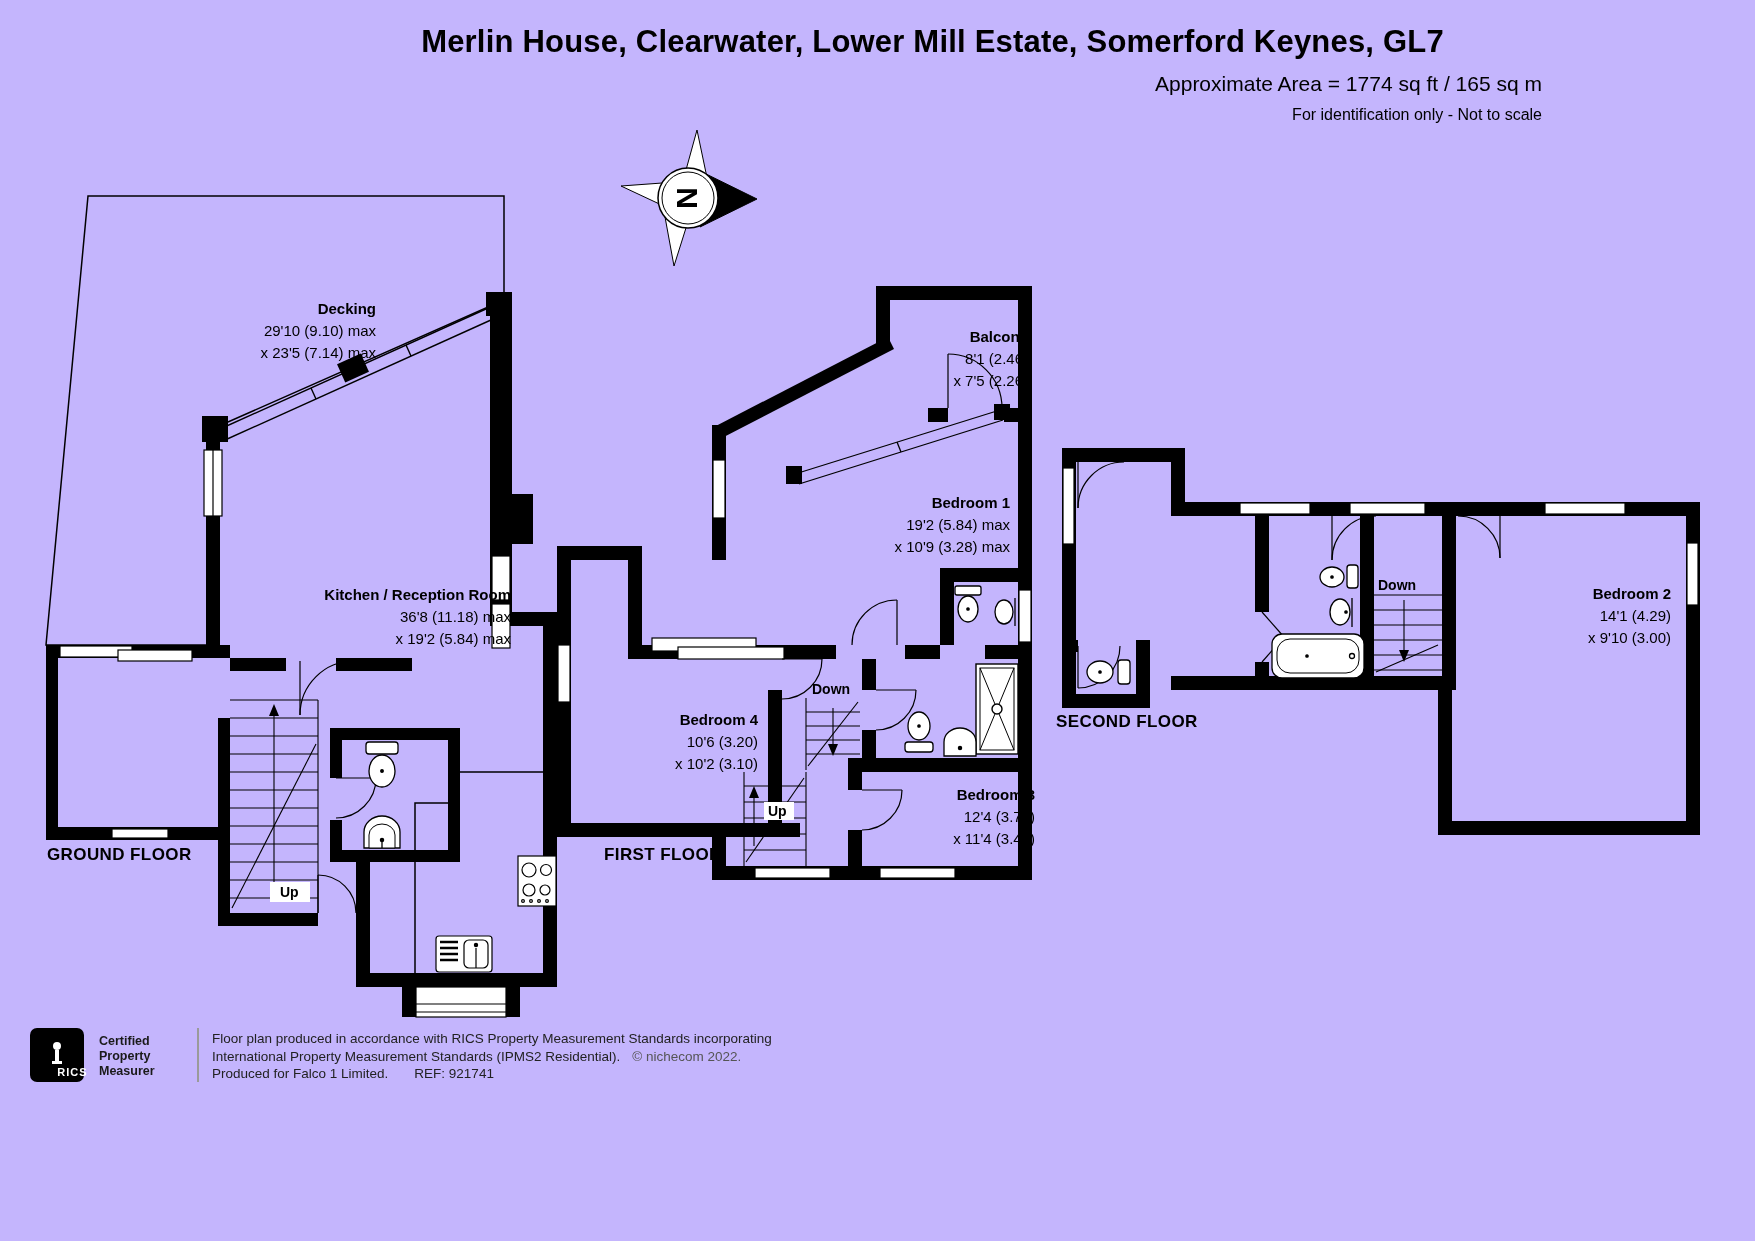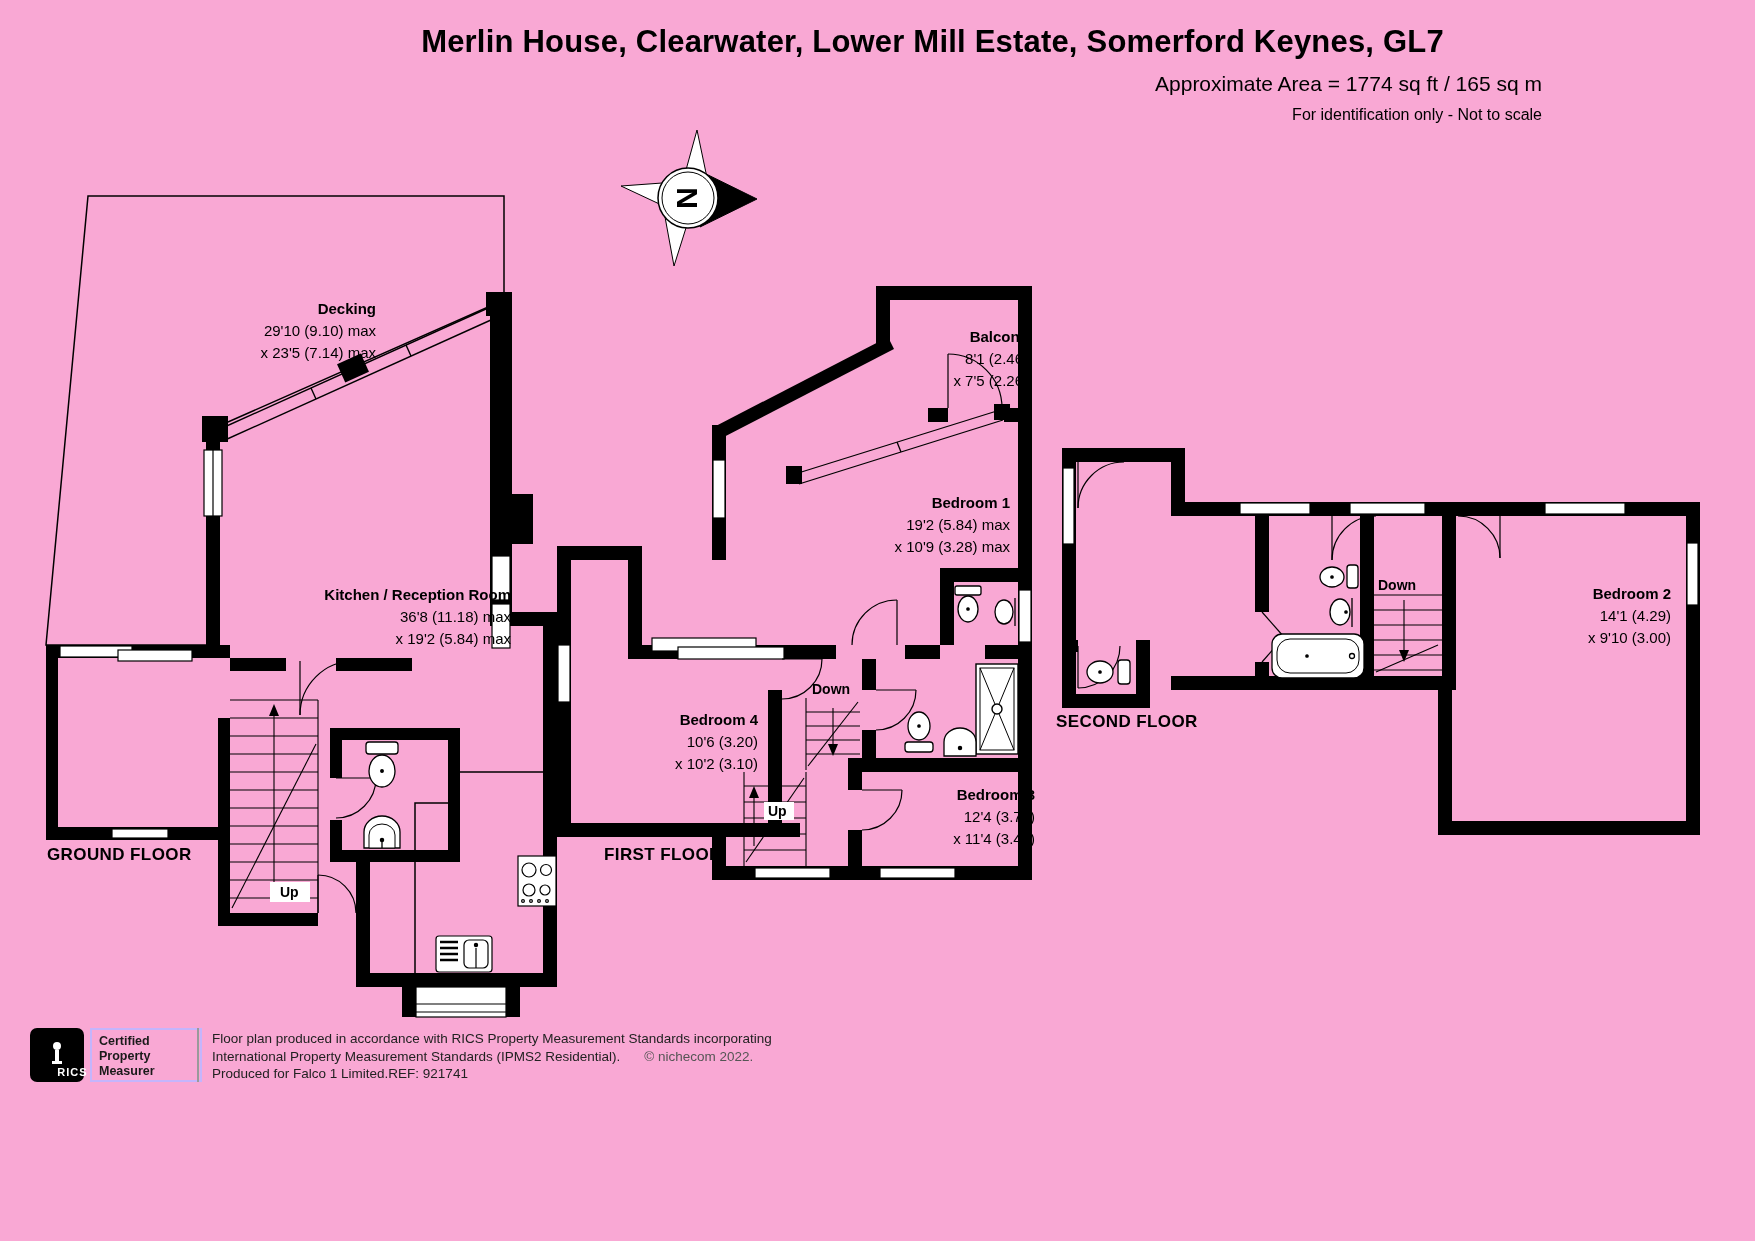--- a/index.html
+++ b/index.html
@@ -1,37 +1,37 @@
 <!DOCTYPE html>
 <html><head>
 <meta charset="utf-8">
 <style>
   html,body{margin:0;padding:0;background:#fff;}
-  #page{position:relative;width:1755px;height:1241px;background:#f9a8d4;overflow:hidden;
+  #page{position:relative;width:1755px;height:1241px;background:#c4b5fd;overflow:hidden;
         font-family:"Liberation Sans",sans-serif;color:#000;}
   #plan-svg{position:absolute;left:0;top:0;}
   .title{position:absolute;left:110px;top:24px;width:1645px;text-align:center;
          font-size:31px;font-weight:bold;letter-spacing:.2px;}
   .area-line{position:absolute;right:213px;top:72px;font-size:21px;}
   .note-line{position:absolute;right:213px;top:106px;font-size:16px;padding-left:44px;}
   .rlabel{position:absolute;text-align:right;font-size:15px;line-height:22px;}
   .rlabel .rn{display:block;font-weight:bold;}
   .rlabel .rd{display:block;}
   .floor-label{position:absolute;font-size:17px;font-weight:bold;letter-spacing:.4px;}
   svg text{font-family:"Liberation Sans",sans-serif;}
   
   .rics-box{position:absolute;left:30px;top:1028px;width:54px;height:54px;background:#000;
             border-radius:7px;display:flex;flex-direction:column;align-items:center;justify-content:flex-end;}
   .rics-box .rics-word{color:#fff;font-size:11px;font-weight:bold;letter-spacing:1px;margin-bottom:4px;padding-left:31px;}
   .cert-box{position:absolute;left:90px;top:1028px;width:94px;height:42px;border:2px solid #c4b5fd;
             padding:4px 7px;font-size:12.5px;font-weight:bold;line-height:15px;color:#1a1a1a;}
   .foot-divider{position:absolute;left:197px;top:1028px;width:2px;height:54px;background:#9a9a9a;}
   .foot-text{position:absolute;left:212px;top:1030px;width:640px;font-size:13.5px;line-height:17.5px;color:#222;}
-  .foot-text .copy{color:#555;margin-left:24px;}
-  .foot-text .ref{}
+  .foot-text .copy{color:#555;margin-left:12px;}
+  .foot-text .ref{margin-left:26px;}
 </style>
 </head>
 <body>
 
 <div id="page">
 
   <div class="title">Merlin House, Clearwater, Lower Mill Estate, Somerford Keynes, GL7</div>
   <div class="area-line">Approximate Area = 1774 sq ft / 165 sq m</div>
   <div class="note-line">For identification only - Not to scale</div>
 

